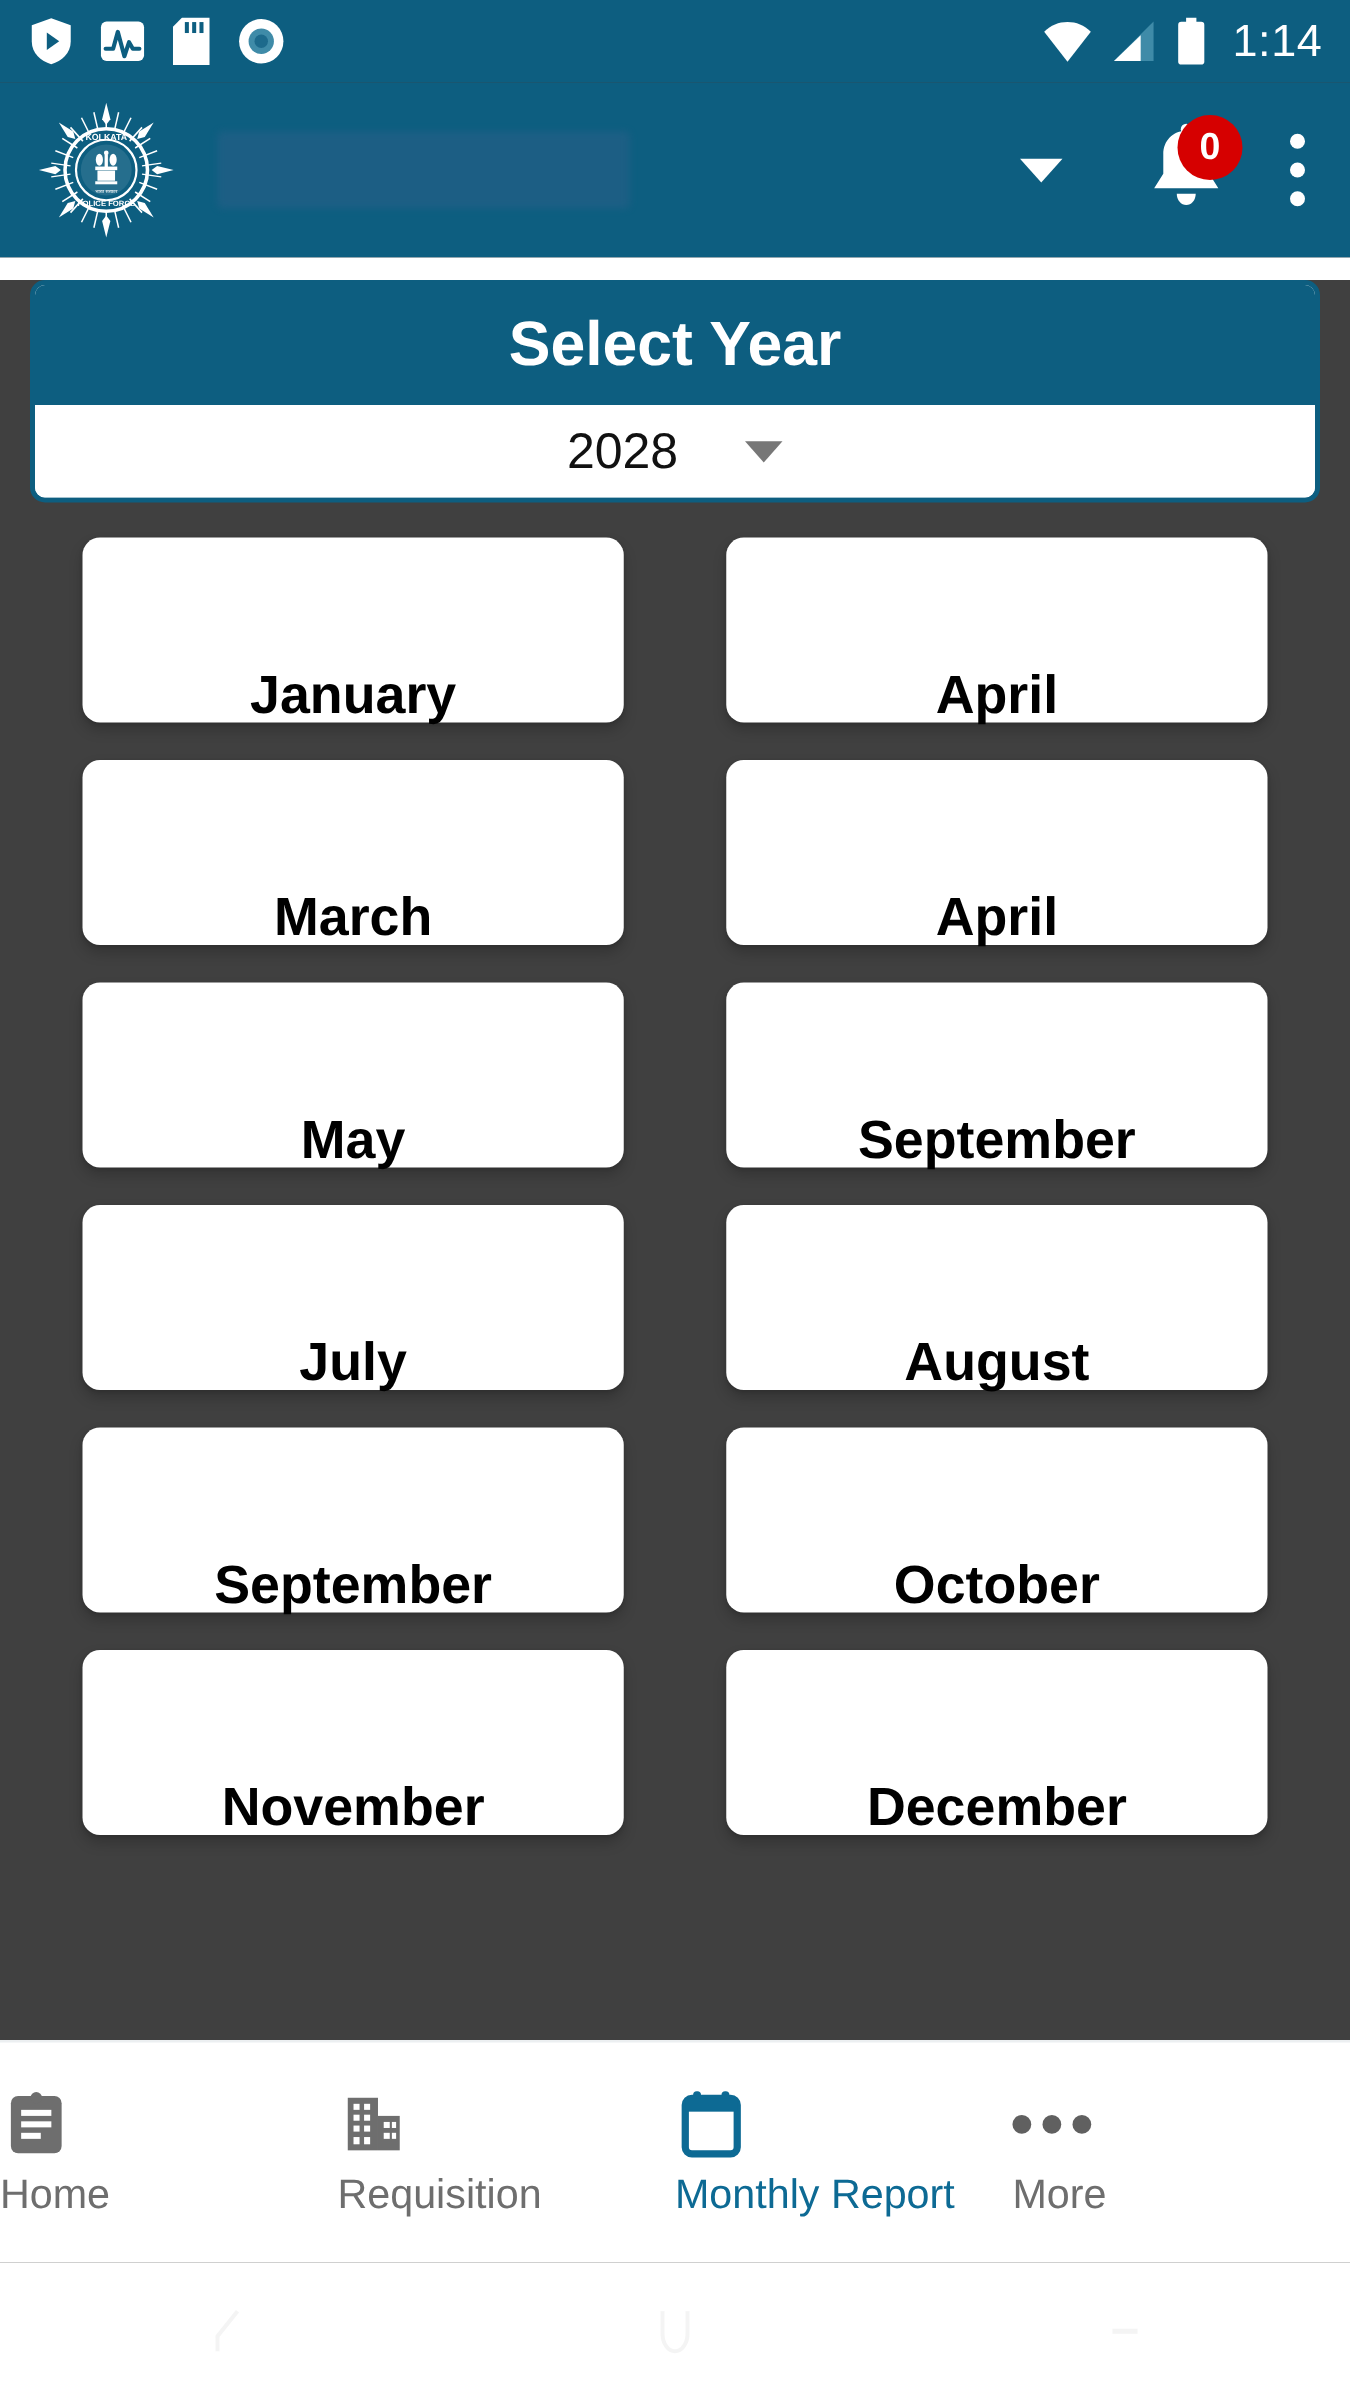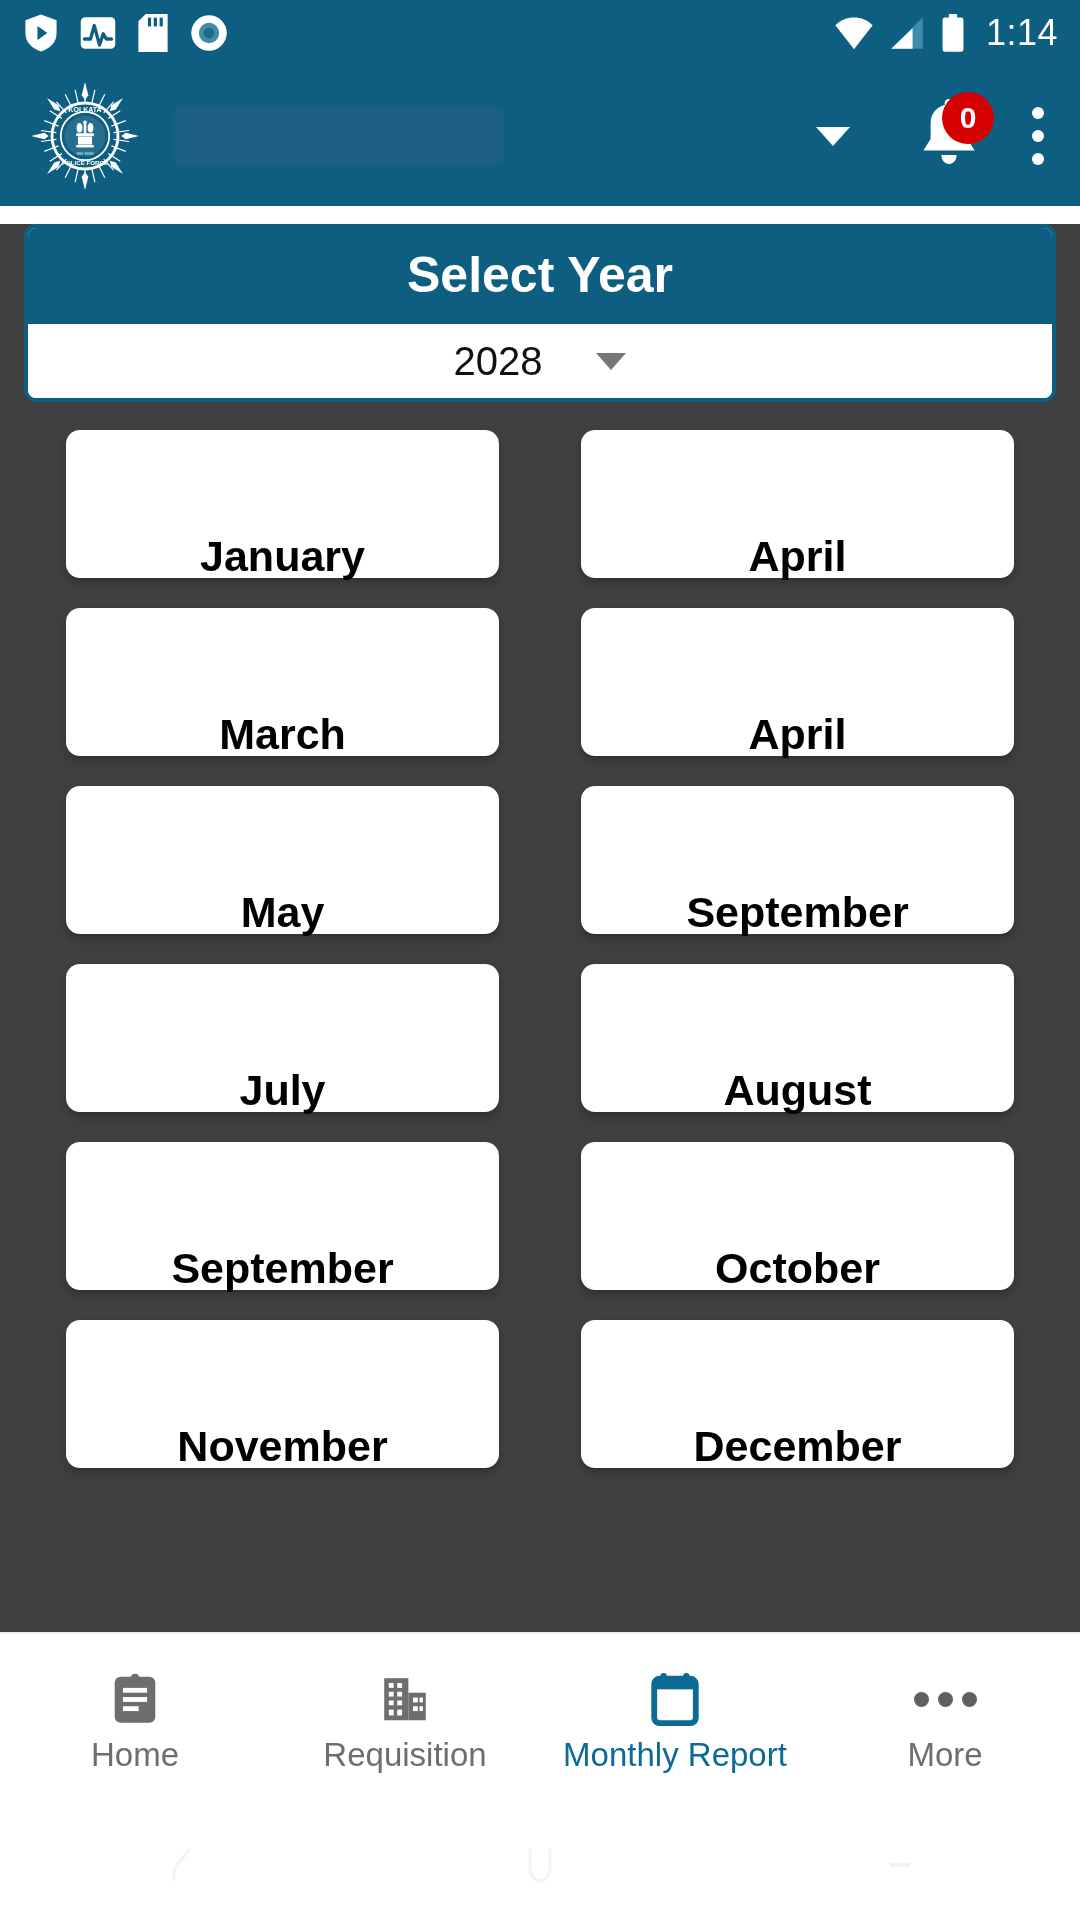--- a/index.html
+++ b/index.html
@@ -102,21 +102,21 @@
   
   .bottomnav {
     position:absolute; left:0; right:0; bottom:110px;
     height:178px;
     background:#ffffff;
     border-top:2px solid #eceff1;
     display:flex; align-items:center;
   }
   .nav-item {
     flex:1; display:flex; flex-direction:column;
-    align-items:center; justify-content:center; gap:8px;
+    justify-content:center; gap:8px;
     cursor:pointer;
   }
   .nav-label { font-size:33px; color:#6e6e6e; }
   .nav-item.active .nav-label { color:#0d6a94; }
   .dots3 { display:flex; gap:9px; align-items:center; height:58px; }
   .dots3 i { width:15px; height:15px; border-radius:50%; background:#606060; display:block; }
 
   
   .androidnav {
     position:absolute; left:0; right:0; bottom:0;

